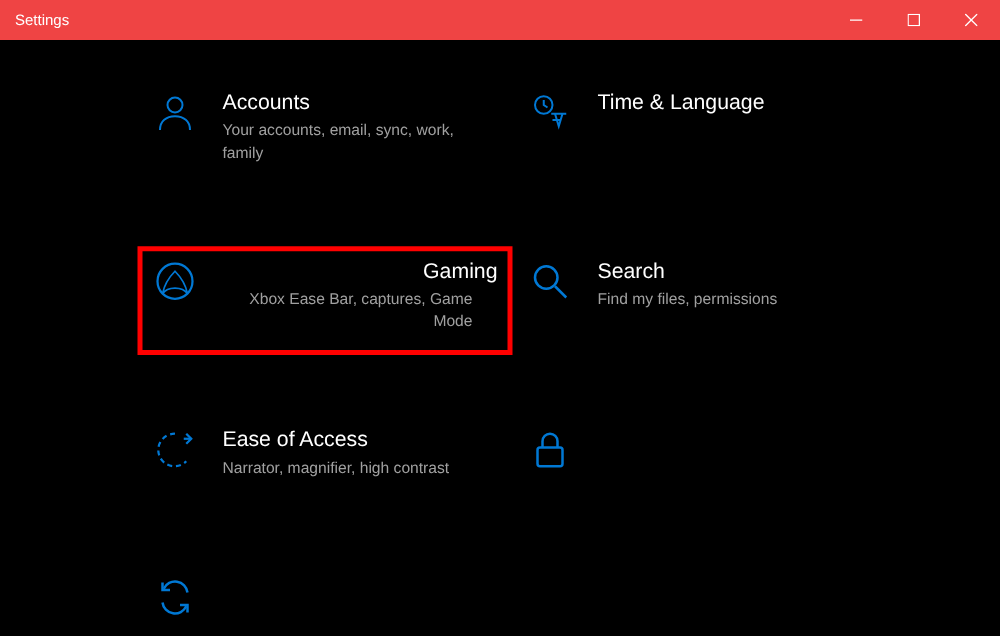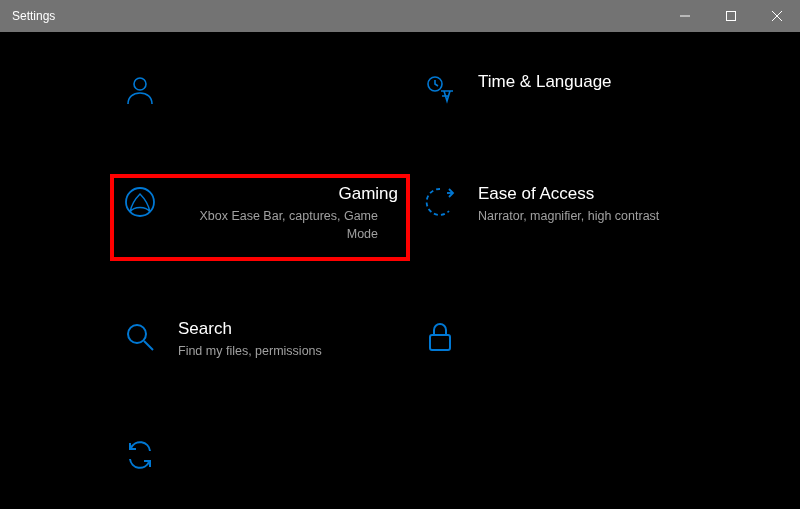--- a/index.html
+++ b/index.html
@@ -11,21 +11,21 @@
       font-family: "Segoe UI", Arial, sans-serif;
       overflow: hidden;
       position: relative;
     }
     .titlebar {
       height: 32px;
       display: flex;
       align-items: center;
       justify-content: space-between;
       padding-left: 12px;
-      background: #737373;
+      background: #ef4444;
     }
     .titlebar-title {
       font-size: 12px;
       color: #fff;
       font-weight: 400;
     }
     .window-controls {
       display: flex;
       height: 100%;
     }
@@ -108,20 +108,24 @@
 
 <div class="settings-grid">
 
   <div class="category">
     <div class="cat-icon">
       <svg viewBox="0 0 32 32" fill="none" stroke="currentColor" stroke-width="1.6">
         <circle cx="16" cy="10" r="6"></circle>
         <path d="M4 30c0-7 5-11 12-11s12 4 12 11"></path>
       </svg>
     </div>
+    <div class="cat-text">
+      <div class="cat-title">Accounts</div>
+      <div class="cat-desc">Your accounts, email, sync, work, family</div>
+    </div>
   </div>
 
   <div class="category">
     <div class="cat-icon">
       <svg viewBox="0 0 32 32" fill="none" stroke="currentColor" stroke-width="1.6">
         <circle cx="11" cy="10" r="7"></circle>
         <path d="M11 6v4l3 2"></path>
         <path d="M17 17h12M20 17l3 10 3-10M18 22h7"></path>
       </svg>
     </div>
@@ -138,42 +142,42 @@
       </svg>
     </div>
     <div class="cat-text">
       <div class="cat-title">Gaming</div>
       <div class="cat-desc">Xbox Ease Bar, captures, Game Mode</div>
     </div>
   </div>
 
   <div class="category">
     <div class="cat-icon">
+      <svg viewBox="0 0 32 32" fill="none" stroke="currentColor" stroke-width="2">
+        <circle cx="13" cy="13" r="9"></circle>
+        <line x1="20" y1="20" x2="29" y2="29"></line>
+      </svg>
+    </div>
+    <div class="cat-text">
+      <div class="cat-title">Search</div>
+      <div class="cat-desc">Find my files, permissions</div>
+    </div>
+  </div>
+
+  <div class="category">
+    <div class="cat-icon">
       <svg viewBox="0 0 32 32" fill="none" stroke="currentColor" stroke-width="1.8">
         <path d="M16 3a13 13 0 1 0 9 22" stroke-dasharray="4 3"></path>
         <path d="M25 3l4 4-4 4" stroke-dasharray="0"></path>
         <path d="M29 7h-6" stroke-dasharray="0"></path>
       </svg>
     </div>
     <div class="cat-text">
       <div class="cat-title">Ease of Access</div>
       <div class="cat-desc">Narrator, magnifier, high contrast</div>
-    </div>
-  </div>
-
-  <div class="category">
-    <div class="cat-icon">
-      <svg viewBox="0 0 32 32" fill="none" stroke="currentColor" stroke-width="2">
-        <circle cx="13" cy="13" r="9"></circle>
-        <line x1="20" y1="20" x2="29" y2="29"></line>
-      </svg>
-    </div>
-    <div class="cat-text">
-      <div class="cat-title">Search</div>
-      <div class="cat-desc">Find my files, permissions</div>
     </div>
   </div>
 
   <div class="category">
     <div class="cat-icon">
       <svg viewBox="0 0 32 32" fill="none" stroke="currentColor" stroke-width="2">
         <rect x="6" y="14" width="20" height="15" rx="2"></rect>
         <path d="M10 14V9a6 6 0 0 1 12 0v5"></path>
       </svg>
     </div>

